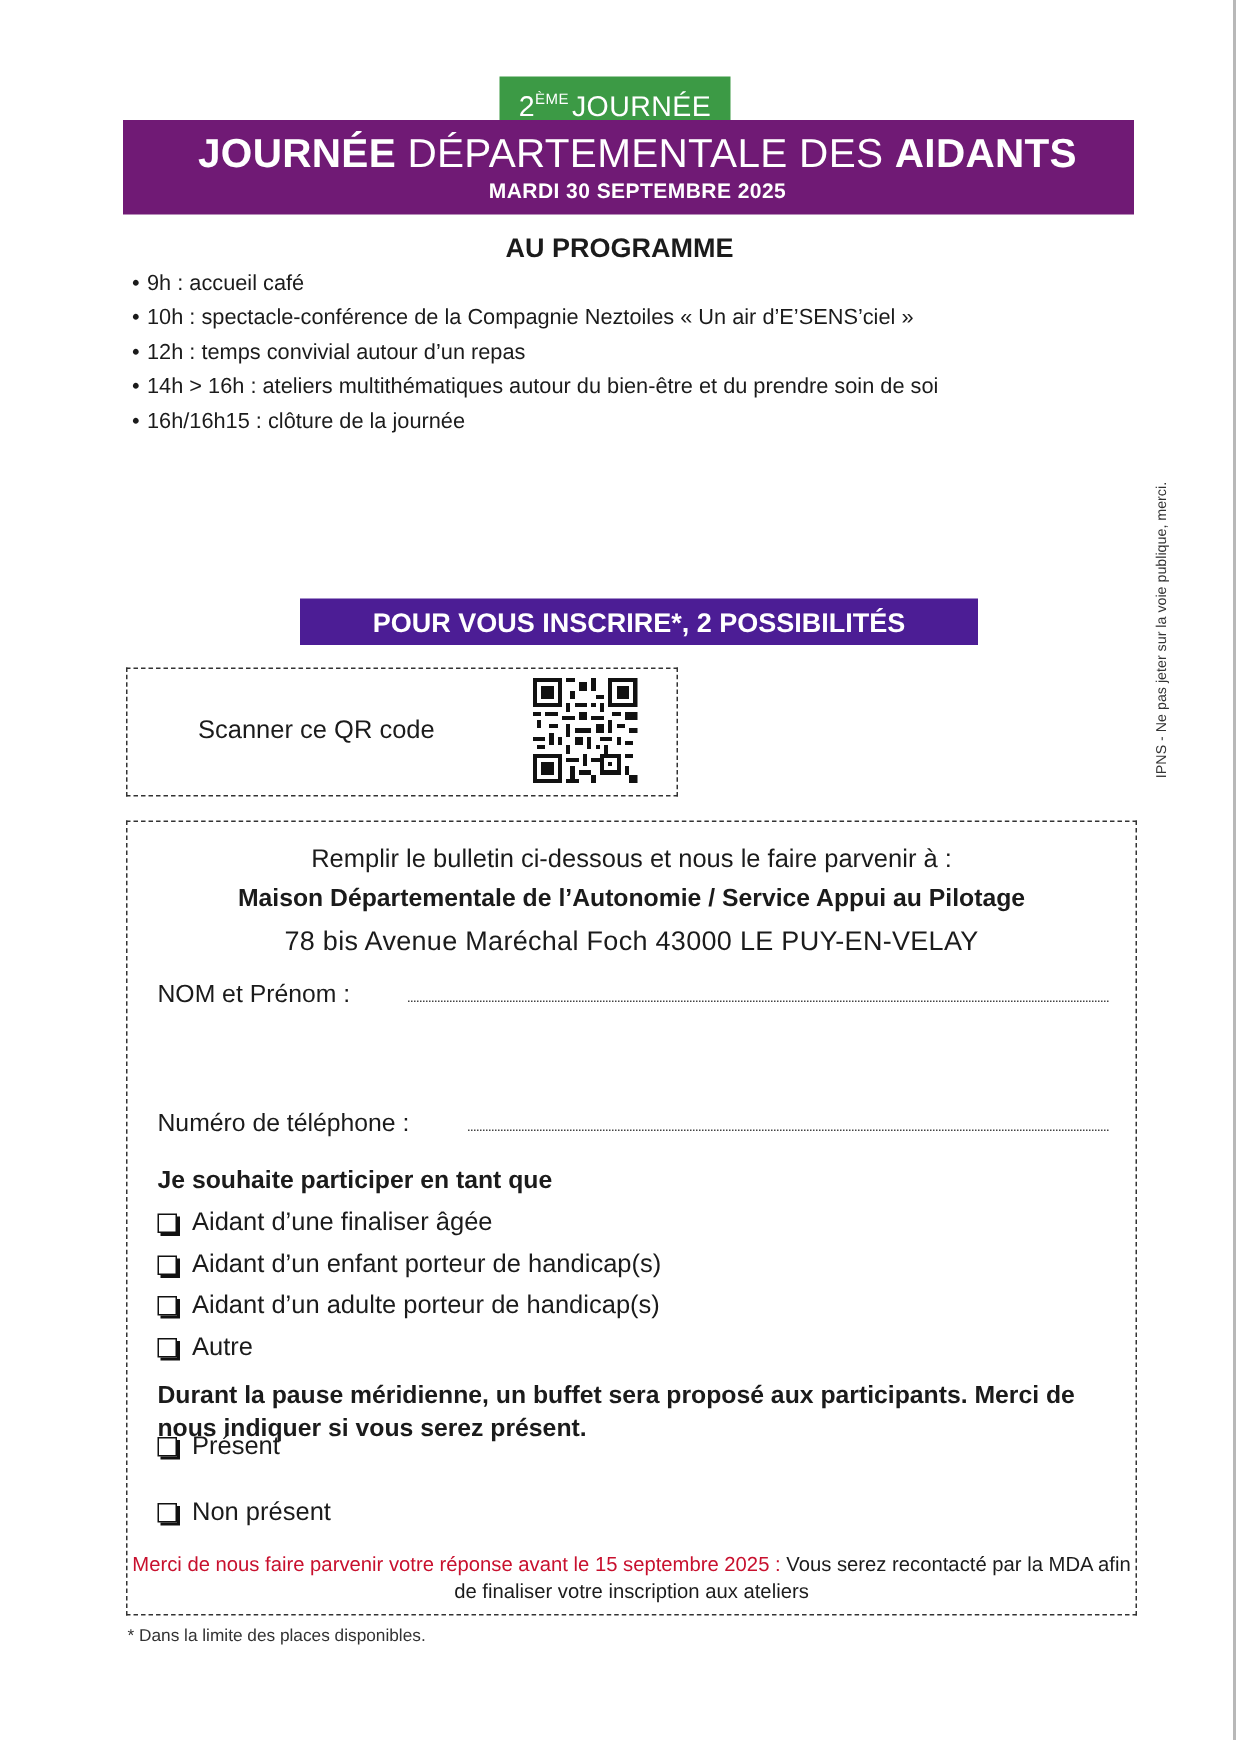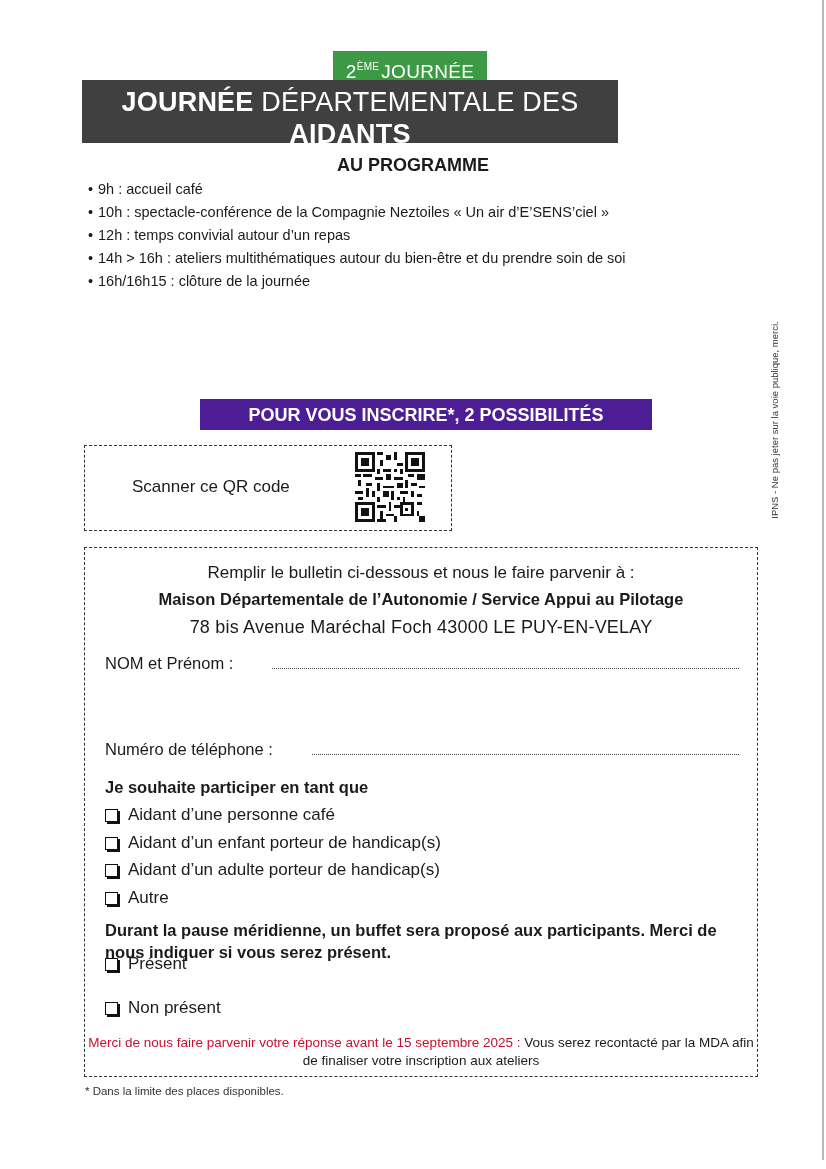--- a/index.html
+++ b/index.html
@@ -16,22 +16,22 @@
       background: #b8b8b8;
     }
     .edition {
       position: absolute; left: 333px; top: 51px; width: 154px; height: 30px;
       background: #3c9a45; color: #fff;
       font-size: 19px; text-align: center; line-height: 31px;
       letter-spacing: 0.3px;
     }
     .edition sup { font-size: 10px; vertical-align: 8px; margin-right: 2px; }
     .main-banner {
-      position: absolute; left: 82px; top: 80px; width: 536px; height: 63px;
-      background: #404040; color: #fff; text-align: center;
+      position: absolute; left: 82px; top: 80px; width: 662px; height: 63px;
+      background: #701a75; color: #fff; text-align: center; padding-left: 12px;
     }
     .main-banner .title {
       font-size: 27px; line-height: 32px; margin-top: 6px; letter-spacing: 0.2px;
     }
     .main-banner .title b { font-weight: 900; }
     .main-banner .title span { font-weight: 400; }
     .main-banner .date {
       font-size: 14px; font-weight: bold; line-height: 18px; letter-spacing: 0.3px;
     }
     .prog-title {
@@ -206,21 +206,21 @@
     <span class="dots"></span>
   </div>
   <div class="field f-phone">
     <span>Numéro de téléphone :</span>
     <span class="dots"></span>
   </div>
 
   <div class="q-title">Je souhaite participer en tant que</div>
   <div class="opt" style="top:257px">
       <span class="cb"></span>
-      <span>Aidant d’une personne café</span>
+      <span>Aidant d’une finaliser âgée</span>
     </div>
   <div class="opt" style="top:285px">
       <span class="cb"></span>
       <span>Aidant d’un enfant porteur de handicap(s)</span>
     </div>
   <div class="opt" style="top:312px">
       <span class="cb"></span>
       <span>Aidant d’un adulte porteur de handicap(s)</span>
     </div>
   <div class="opt" style="top:340px">

